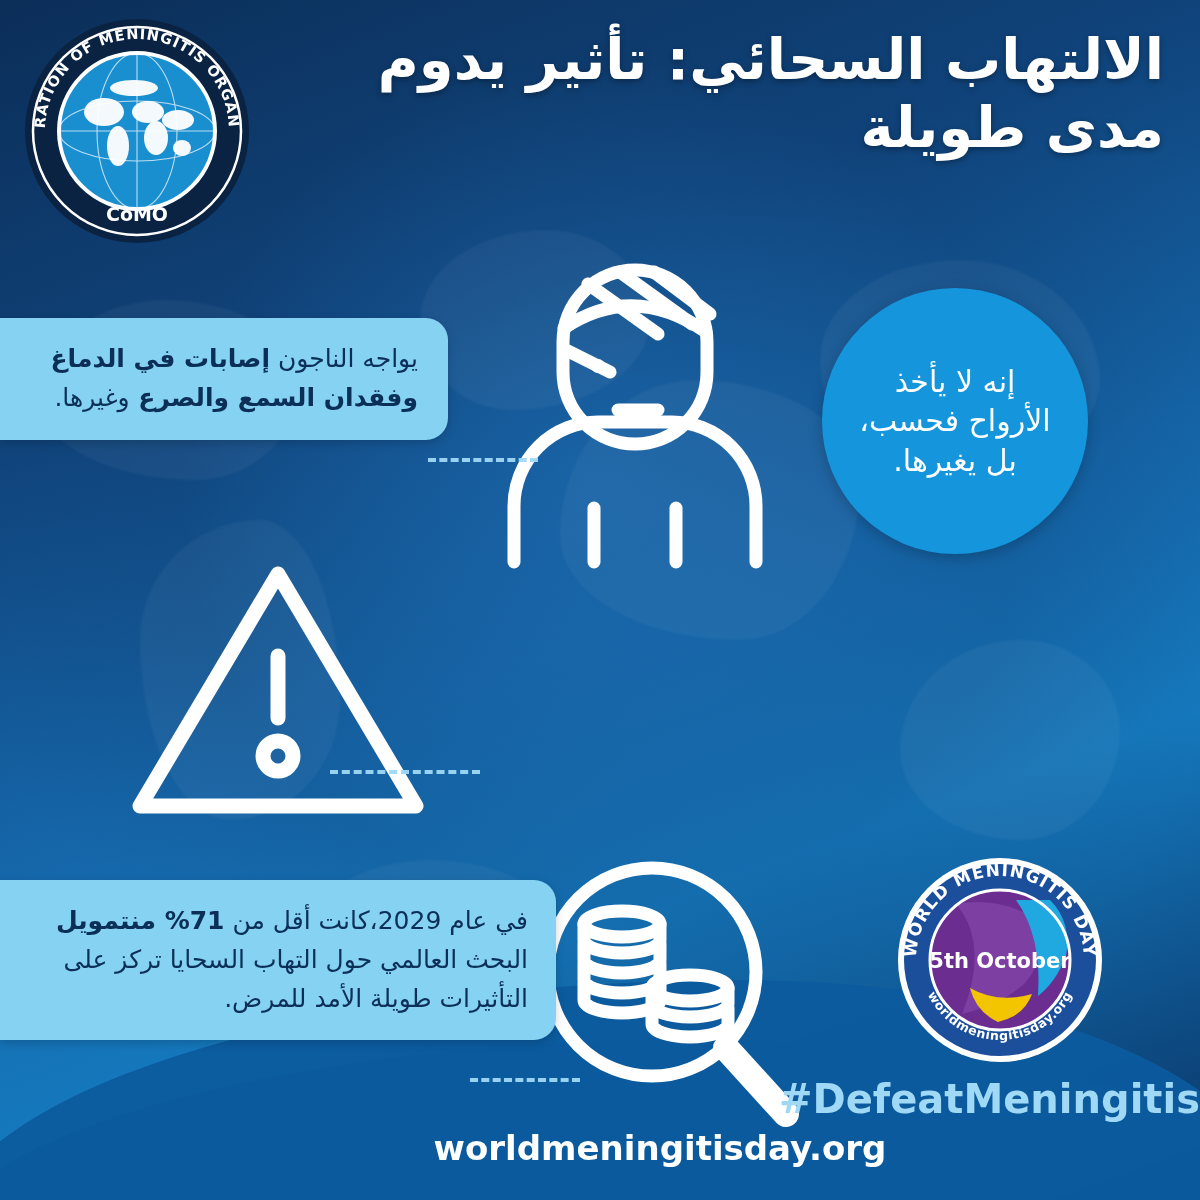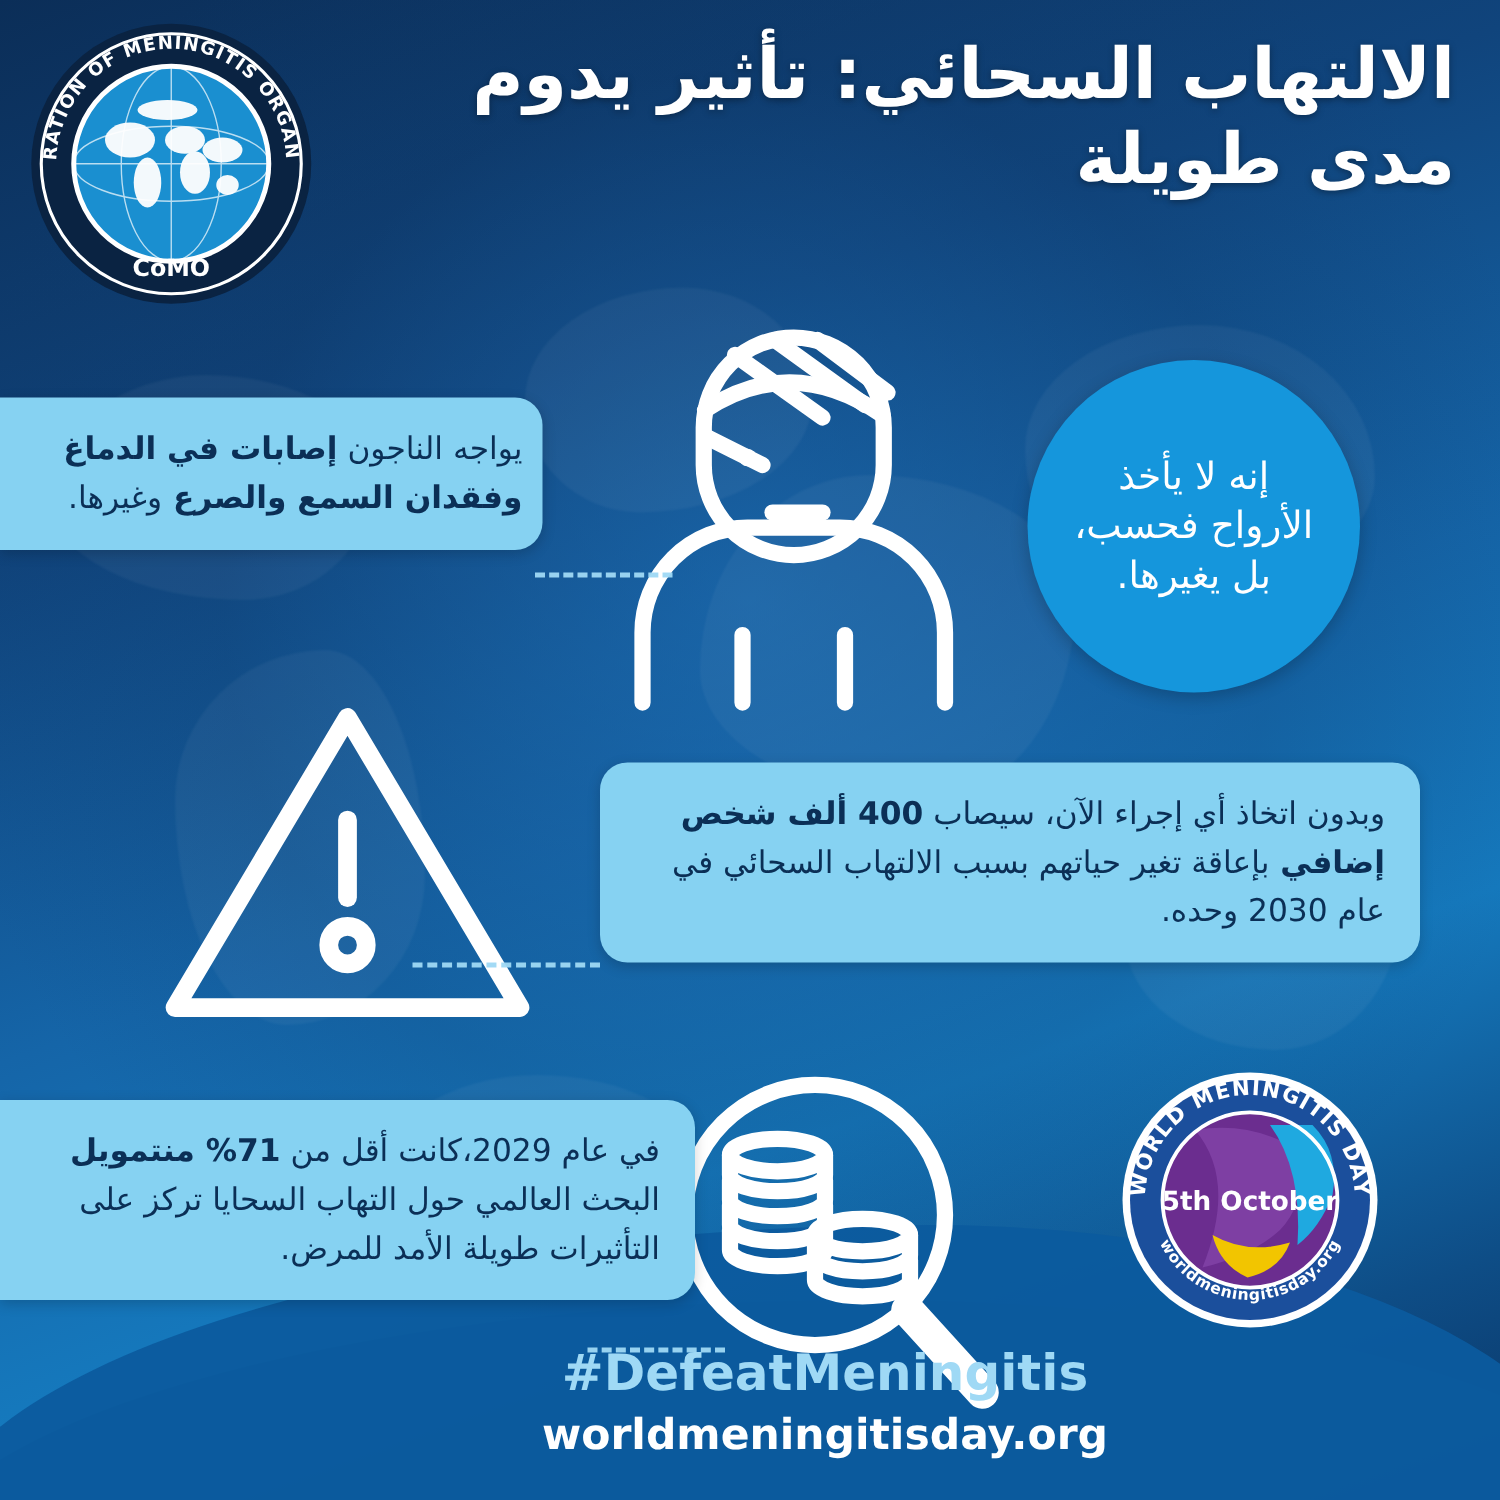--- a/index.html
+++ b/index.html
@@ -59,21 +59,21 @@
     background:#86d2f2;
     color:#0b2f56;
     border-radius:22px;
     padding:22px 28px;
     font-size:25px;line-height:1.55;
     text-align:right;
     box-shadow:0 3px 10px rgba(0,0,0,.18);
   }
   .card b{font-weight:bold;}
   #card-1{right:780px;top:318px;width:380px;border-top-right-radius:0;border-bottom-right-radius:0;right:auto;left:0;}
-  #card-1{left:0;top:318px;width:392px;padding-left:26px;padding-right:16px;border-radius:0 22px 22px 0;}
+  #card-1{left:0;top:318px;width:392px;padding-left:26px;padding-right:30px;border-radius:0 22px 22px 0;}
   #card-2{left:480px;top:610px;width:600px;border-radius:22px;}
   #card-3{left:0;top:880px;width:500px;border-radius:0 22px 22px 0;}
 
   
   .circle-callout{
     position:absolute;left:822px;top:288px;width:266px;height:266px;
     border-radius:50%;
     background:#1596dc;
     color:#ffffff;font-weight:normal;font-size:30px;line-height:1.32;
     display:flex;align-items:center;justify-content:center;text-align:center;
@@ -91,21 +91,21 @@
   .dash{position:absolute;height:0;border-top:4px dashed #9fd9f5;opacity:.95;}
   #dash-1{left:428px;top:458px;width:110px;}
   #dash-2{left:330px;top:770px;width:150px;}
   #dash-3{left:470px;top:1078px;width:110px;}
 
   
   .wmd{position:absolute;left:896px;top:856px;width:208px;height:208px;}
 
   
   .hashtag{
-    position:absolute;left:0;right:0;top:1076px;text-align:center;
+    position:absolute;left:0;right:0;top:1076px;text-align:right;
     color:#9fd9f5;font-weight:bold;font-size:40px;
     direction:ltr;
   }
   .hashtag span{margin-right:0;}
   .url{
     position:absolute;left:0;right:0;top:1128px;text-align:center;
     color:#ffffff;font-weight:bold;font-size:34px;direction:ltr;
   }
   .footer-left-shift{padding-left:120px;}
 </style>
@@ -199,23 +199,20 @@
   <div class="dash" id="dash-3"></div>
 
   <div class="card" id="card-1">
     <span>يواجه الناجون </span><b>إصابات في الدماغ وفقدان السمع والصرع </b><span>وغيرها.</span>
   </div>
 
   <div class="circle-callout">
     <span>إنه لا يأخذ الأرواح فحسب، بل يغيرها.</span>
   </div>
 
-  <div class="card" id="card-2">
-    <span>وبدون اتخاذ أي إجراء الآن، سيصاب </span><b>400 ألف شخص إضافي </b><span>بإعاقة تغير حياتهم بسبب الالتهاب السحائي في عام 2030 وحده.</span>
-  </div>
 
   <div class="card" id="card-3">
     <span>في عام 2029،كانت أقل من </span><b>71% منتمويل </b><span>البحث العالمي حول التهاب السحايا تركز على التأثيرات طويلة الأمد للمرض.</span>
   </div>
 
   <div class="wmd">
     <svg viewBox="0 0 208 208" width="208" height="208">
       <circle cx="104" cy="104" r="102" fill="#ffffff"></circle>
       <circle cx="104" cy="104" r="96" fill="#1b4f9c"></circle>
       <circle cx="104" cy="104" r="70" fill="#6b2d8f"></circle>

